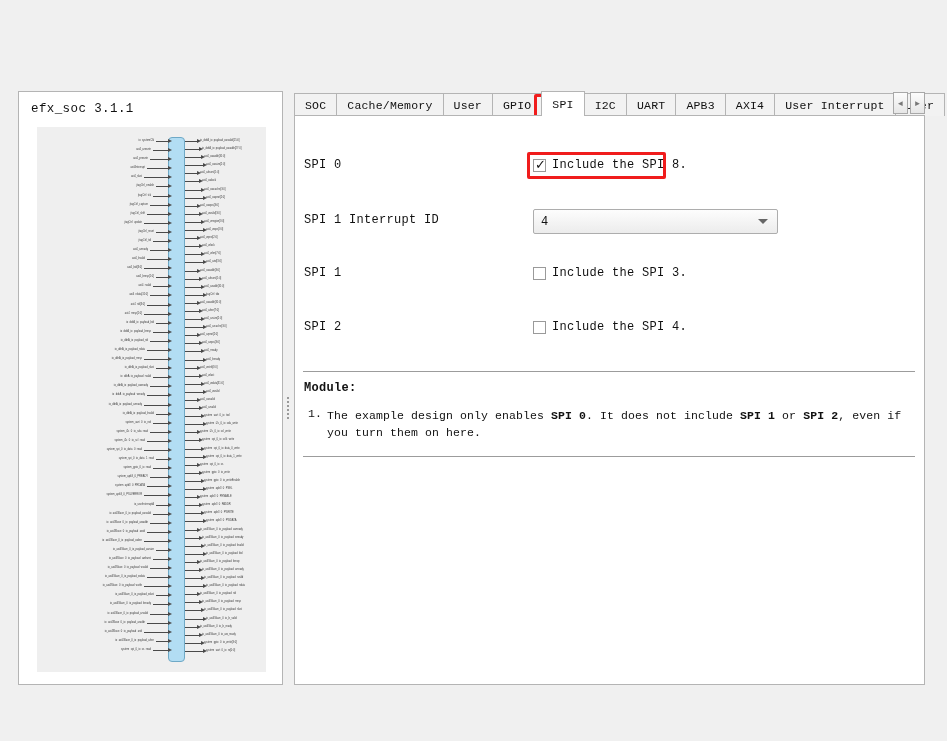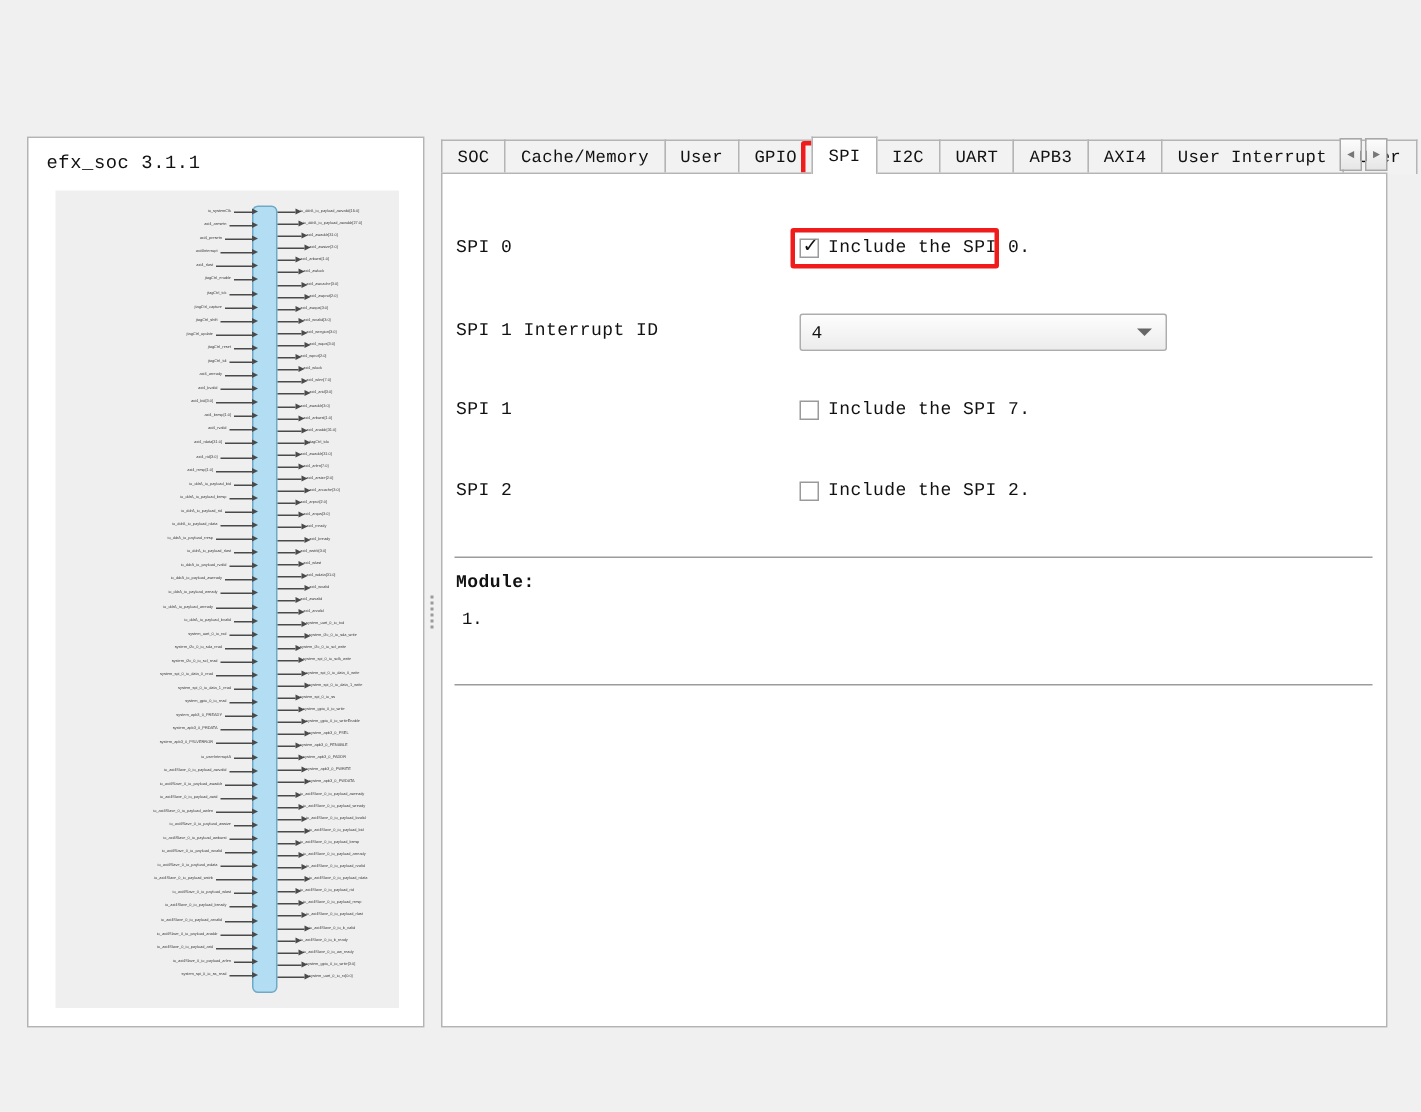--- a/index.html
+++ b/index.html
@@ -497,45 +497,48 @@
         <div class="arrow">►</div>
       </div>
     </div>
 
     <div class="tabcontent">
 
       <div class="field-label" style="left:9px;top:42px;">SPI 0</div>
 
       <div class="cbwrap" style="left:238px;top:42px;">
         <div class="cbox checked"></div>
-        <div class="cblabel">Include the SPI 0.</div>
+        <div class="cblabel">Include the SPI 8.</div>
       </div>
 
       <div class="field-label" style="left:9px;top:97px;">SPI 1 Interrupt ID</div>
 
       <div class="combo">
         <div class="val">4</div>
         <div class="caret"></div>
       </div>
 
       <div class="field-label" style="left:9px;top:150px;">SPI 1</div>
       <div class="cbwrap" style="left:238px;top:150px;">
         <div class="cbox"></div>
-        <div class="cblabel">Include the SPI 7.</div>
+        <div class="cblabel">Include the SPI 3.</div>
       </div>
 
       <div class="field-label" style="left:9px;top:204px;">SPI 2</div>
       <div class="cbwrap" style="left:238px;top:204px;">
         <div class="cbox"></div>
-        <div class="cblabel">Include the SPI 2.</div>
+        <div class="cblabel">Include the SPI 4.</div>
       </div>
 
       <div class="hr" style="top:255px;"></div>
       <div class="notes-title">Module:</div>
       <div class="notes-num">1.</div>
+      <div class="notes-item">
+        <span>The example design only enables </span><b>SPI 0</b><span>. It does not include </span><b>SPI 1</b><span> or </span><b>SPI 2</b><span>, even if you turn them on here.</span>
+      </div>
       <div class="hr" style="top:340px;"></div>
 
       <div class="redbox" style="left:232px;top:36px;width:139px;height:27px;"></div>
     </div>
 
     <div class="redbox tabmark"></div>
   </div>
 
   <div class="bottombar">
     

